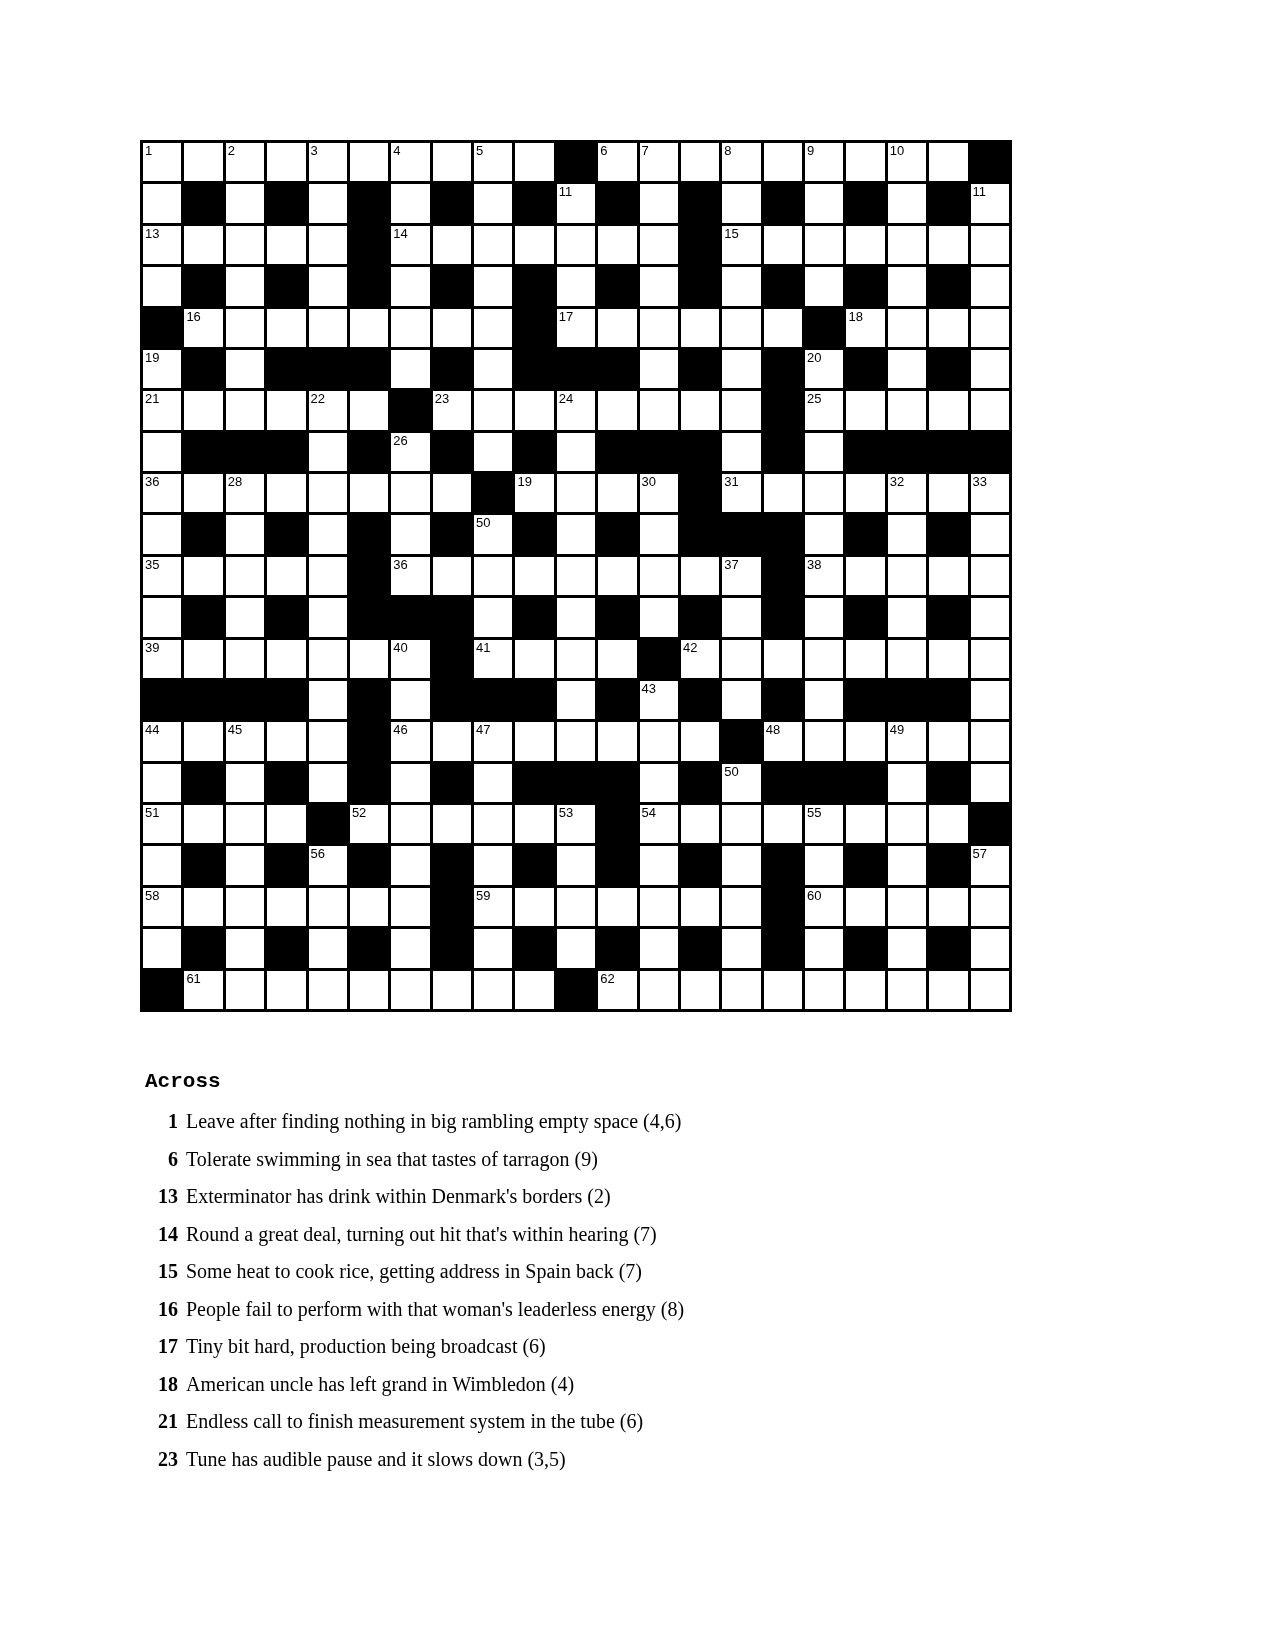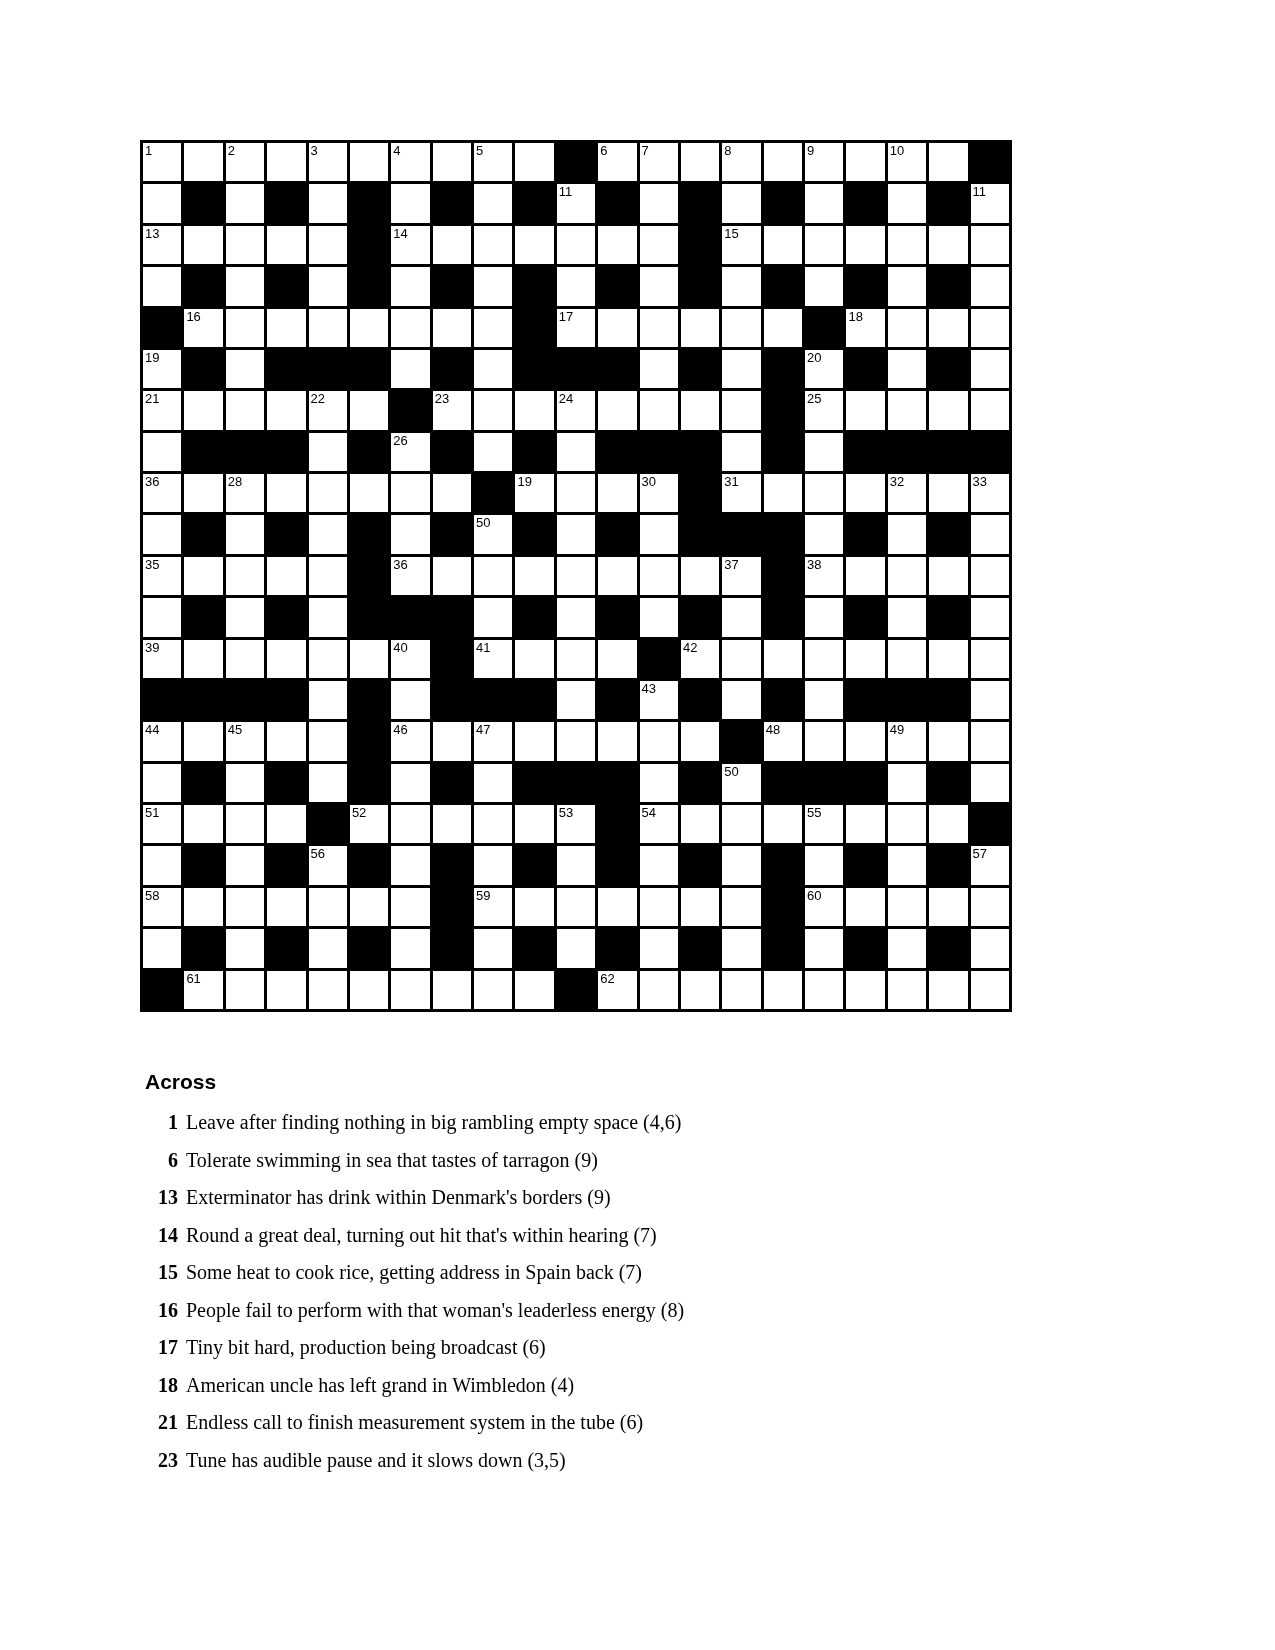--- a/index.html
+++ b/index.html
@@ -48,21 +48,21 @@
   .clues {
     position: absolute;
     left: 140px;
     top: 1070px;
     width: 800px;
   }
   .clues h2 {
     font-size: 21px;
     font-weight: bold;
     margin: 0 0 16px 5px;
-    font-family: Liberation Sans, sans-serif;
+    font-family: Liberation Mono, monospace;
   }
   .clue-list {
     list-style: none;
     margin: 0;
     padding: 0;
   }
   .clue {
     font-size: 20px;
     line-height: 24px;
     margin-bottom: 13.5px;
@@ -647,21 +647,21 @@
       <div class="cell"></div>
       <div class="cell"></div>
       <div class="cell"></div>
     </div>
 
   <section class="clues">
     <h2>Across</h2>
     <ol class="clue-list" id="across-clue-list">
         <li class="clue"><span class="cnum">1</span><span class="ctext">Leave after finding nothing in big rambling empty space (4,6)</span></li>
         <li class="clue"><span class="cnum">6</span><span class="ctext">Tolerate swimming in sea that tastes of tarragon (9)</span></li>
-        <li class="clue"><span class="cnum">13</span><span class="ctext">Exterminator has drink within Denmark's borders (9)</span></li>
+        <li class="clue"><span class="cnum">13</span><span class="ctext">Exterminator has drink within Denmark's borders (2)</span></li>
         <li class="clue"><span class="cnum">14</span><span class="ctext">Round a great deal, turning out hit that's within hearing (7)</span></li>
         <li class="clue"><span class="cnum">15</span><span class="ctext">Some heat to cook rice, getting address in Spain back (7)</span></li>
         <li class="clue"><span class="cnum">16</span><span class="ctext">People fail to perform with that woman's leaderless energy (8)</span></li>
         <li class="clue"><span class="cnum">17</span><span class="ctext">Tiny bit hard, production being broadcast (6)</span></li>
         <li class="clue"><span class="cnum">18</span><span class="ctext">American uncle has left grand in Wimbledon (4)</span></li>
         <li class="clue"><span class="cnum">21</span><span class="ctext">Endless call to finish measurement system in the tube (6)</span></li>
         <li class="clue"><span class="cnum">23</span><span class="ctext">Tune has audible pause and it slows down (3,5)</span></li>
       </ol>
   </section>
 

